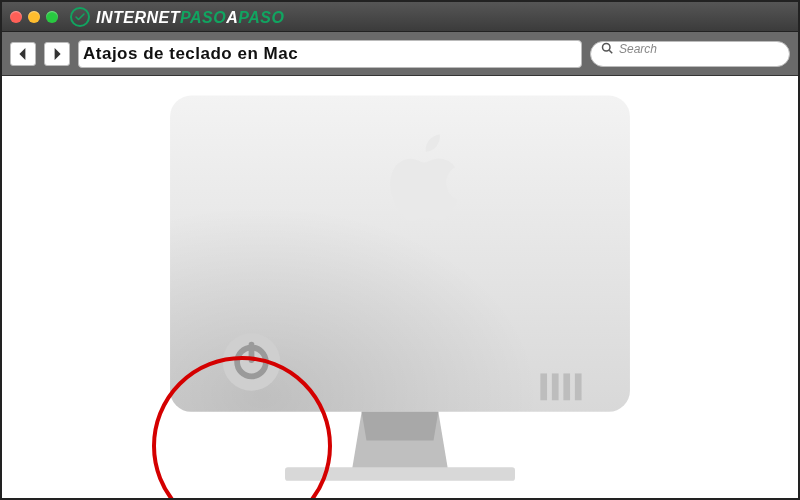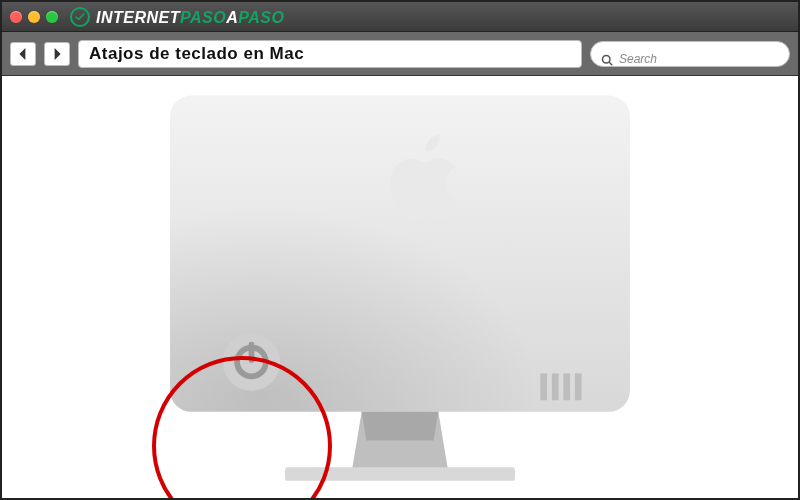--- a/index.html
+++ b/index.html
@@ -61,32 +61,32 @@
     border:1px solid #bbb;
   }
   .navbtn svg{width:12px;height:12px;fill:#333;}
   .addr {
     flex:1;
     height:28px;
     background:#fff;
     border-radius:4px;
     border:1px solid #bbb;
     display:flex;align-items:center;
-    padding:0 10px;
+    padding:0 4px;
     font-size:17px;
     font-weight:700;
     color:#111;
     letter-spacing:.5px;
   }
   .search {
     width:200px;height:26px;
     background:#fff;
     border-radius:13px;
     border:1px solid #bbb;
-    display:flex;align-items:flex-end;
+    display:flex;align-items:flex-start;
     padding:0 10px;
     gap:6px;
   }
   .search svg{width:12px;height:12px;stroke:#555;fill:none;stroke-width:2;}
   .search span{color:#888;font-size:12px;font-style:italic;}
 
   
   .content {
     position:relative;
     width:100%;

